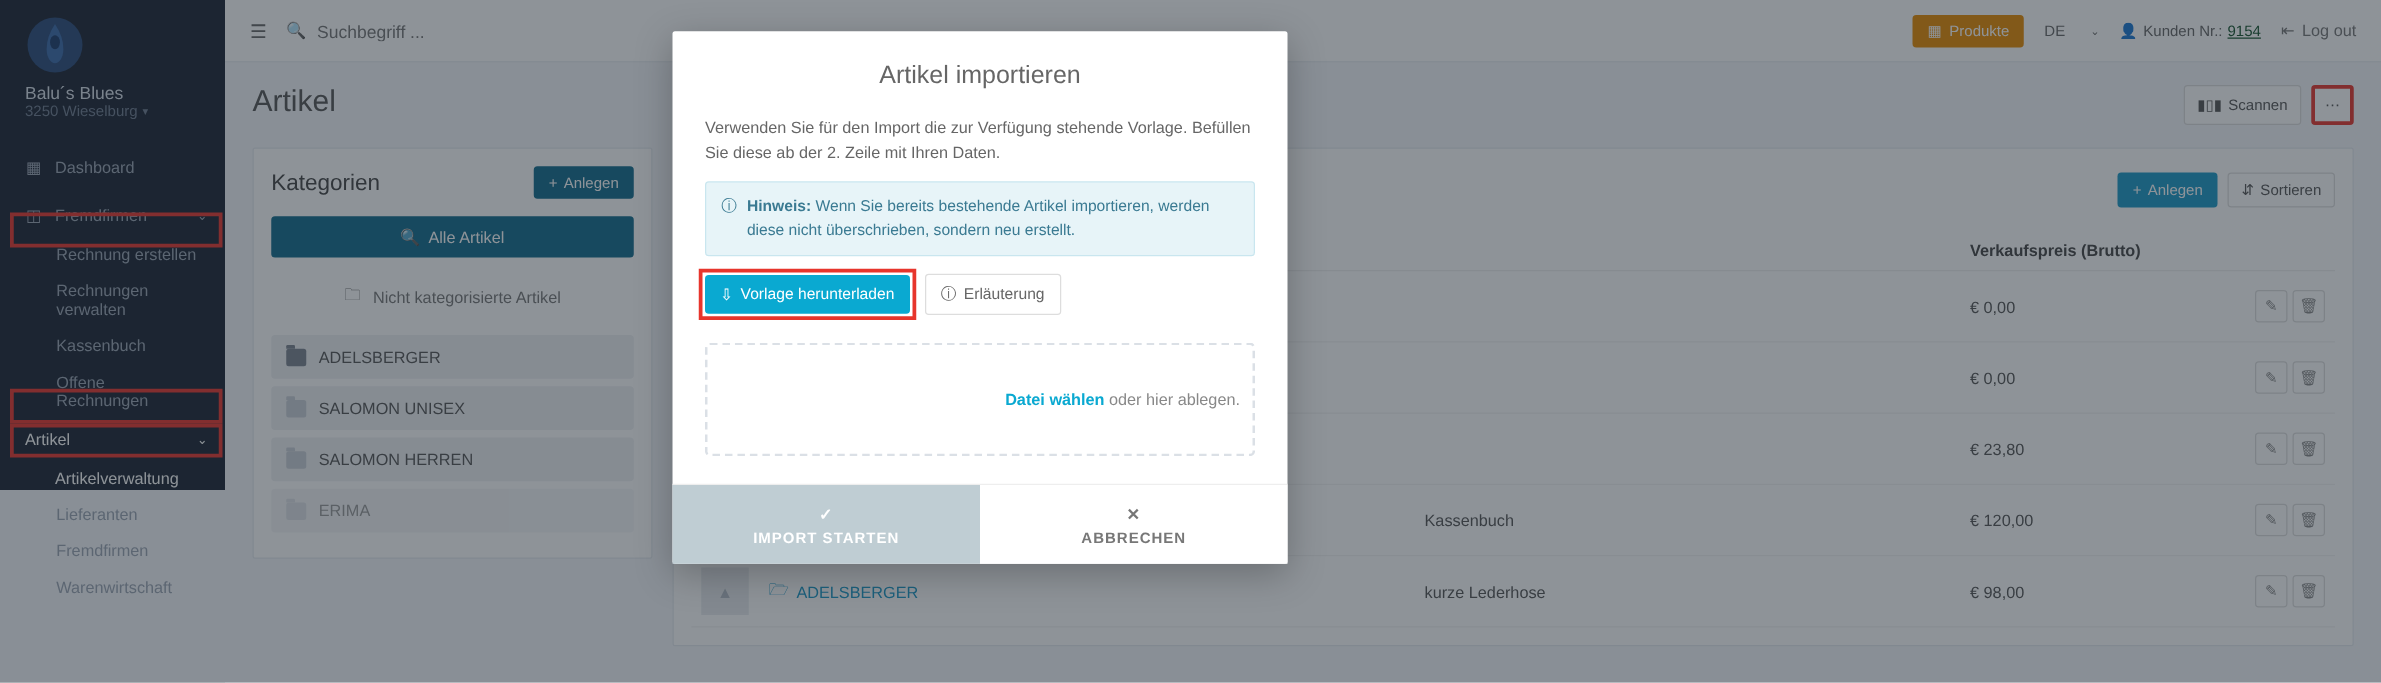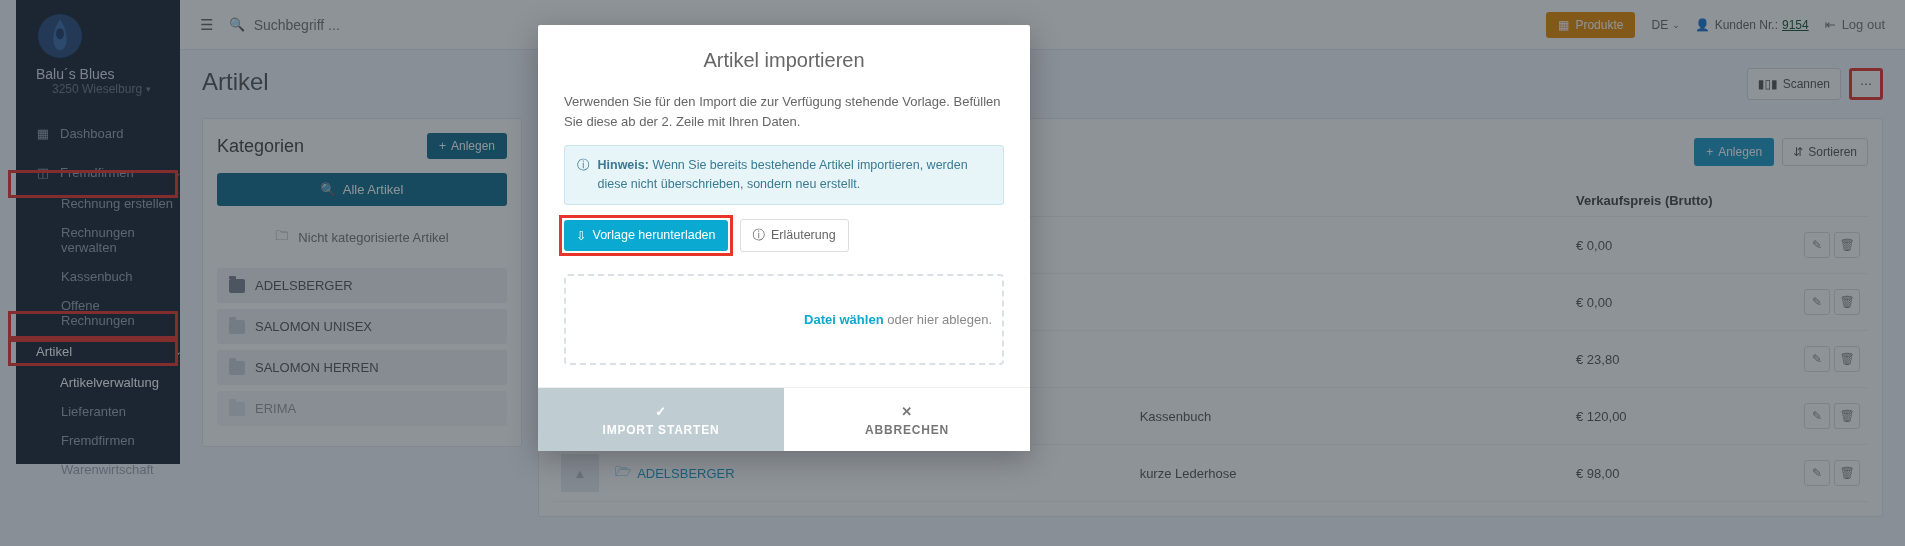--- a/index.html
+++ b/index.html
@@ -1,39 +1,39 @@
 <!DOCTYPE html>
 <html><head>
 <meta charset="utf-8">
 <style>
   * { box-sizing: border-box; margin: 0; padding: 0; }
   body { font-family: -apple-system, "Segoe UI", Arial, sans-serif; font-size: 13px; color: #333; background: #f5f7fa; width: 1905px; height: 546px; overflow: hidden; position: relative; }
 
-  .sidebar { position: absolute; left: 16px; top: 0; width: 180px; height: 464px; background: #1a2332; color: #9aa4b3; }
+  .sidebar { position: absolute; left: 0; top: 0; width: 180px; height: 392px; background: #1a2332; color: #9aa4b3; }
   .sidebar .logo { width: 44px; height: 44px; border-radius: 50%; background: #2a4a7a; margin: 14px 0 8px 22px; display: flex; align-items: center; justify-content: center; }
   .sidebar .logo svg { width: 28px; height: 38px; }
   .sidebar .brand { margin-left: 20px; color: #d7dee8; font-size: 14px; }
-  .sidebar .loc { margin-left: 36px; color: #6e7b8f; font-size: 12px; margin-bottom: 18px; display: flex; align-items: center; gap: 4px; }
+  .sidebar .loc { margin-left: 20px; color: #6e7b8f; font-size: 12px; margin-bottom: 18px; display: flex; align-items: center; gap: 4px; }
   .sidebar .nav-item { padding: 9px 20px; display: flex; align-items: center; gap: 10px; font-size: 13px; cursor: pointer; position: relative; }
   .sidebar .nav-item.dash { padding-top: 12px; }
   .sidebar .nav-item .ic { width: 14px; height: 14px; display: inline-flex; align-items: center; justify-content: center; }
   .sidebar .nav-item .chev { position: absolute; right: 14px; font-size: 10px; }
   .sidebar .sub-item { padding: 7px 20px 7px 45px; font-size: 13px; cursor: pointer; color: #9aa4b3; }
   .sidebar .sub-item.active { color: #fff; font-weight: 500; padding-left: 44px; }
   .sidebar .nav-item.active-parent { color: #fff; font-weight: 500; }
 
   .redbox { border: 3px solid #e7352c; pointer-events: none; position: absolute; z-index: 50; }
 
   .main { position: absolute; left: 180px; top: 0; right: 0; bottom: 0; background: #f5f7fa; }
   .topbar { height: 50px; background: #fff; display: flex; align-items: center; padding: 0 20px; gap: 16px; border-bottom: 1px solid #e5e9ef; }
   .burger { color: #666; font-size: 15px; cursor: pointer; }
   .search { flex: 1; display: flex; align-items: center; gap: 8px; color: #999; }
   .search input { border: none; outline: none; font-size: 14px; color: #555; width: 260px; background: transparent; }
   .btn-prod { background: #e68a00; color: #fff; padding: 6px 12px; border-radius: 3px; font-size: 12px; display: flex; align-items: center; gap: 6px; cursor: pointer; }
-  .lang { display: flex; align-items: center; gap: 4px; color: #666; font-size: 12px; cursor: pointer; }
+  .lang { display: flex; align-items: center; gap: 20px; color: #666; font-size: 12px; cursor: pointer; }
   .cust { color: #666; font-size: 12px; display: flex; align-items: center; gap: 4px; }
   .cust .cn { color: #14532d; text-decoration: underline; }
   .logout { color: #777; font-size: 13px; display: flex; align-items: center; gap: 6px; cursor: pointer; }
 
   .content { padding: 18px 22px; }
   h1.page-title { font-size: 24px; font-weight: 300; color: #555; margin-bottom: 22px; }
   .toolbar-r { position: absolute; top: 68px; right: 22px; display: flex; gap: 8px; }
   .btn-light { background: #fff; border: 1px solid #ddd; color: #555; padding: 6px 10px; font-size: 12px; border-radius: 3px; cursor: pointer; display: flex; align-items: center; gap: 5px; }
   .redbox-more { border: 3px solid #e7352c; }
 

